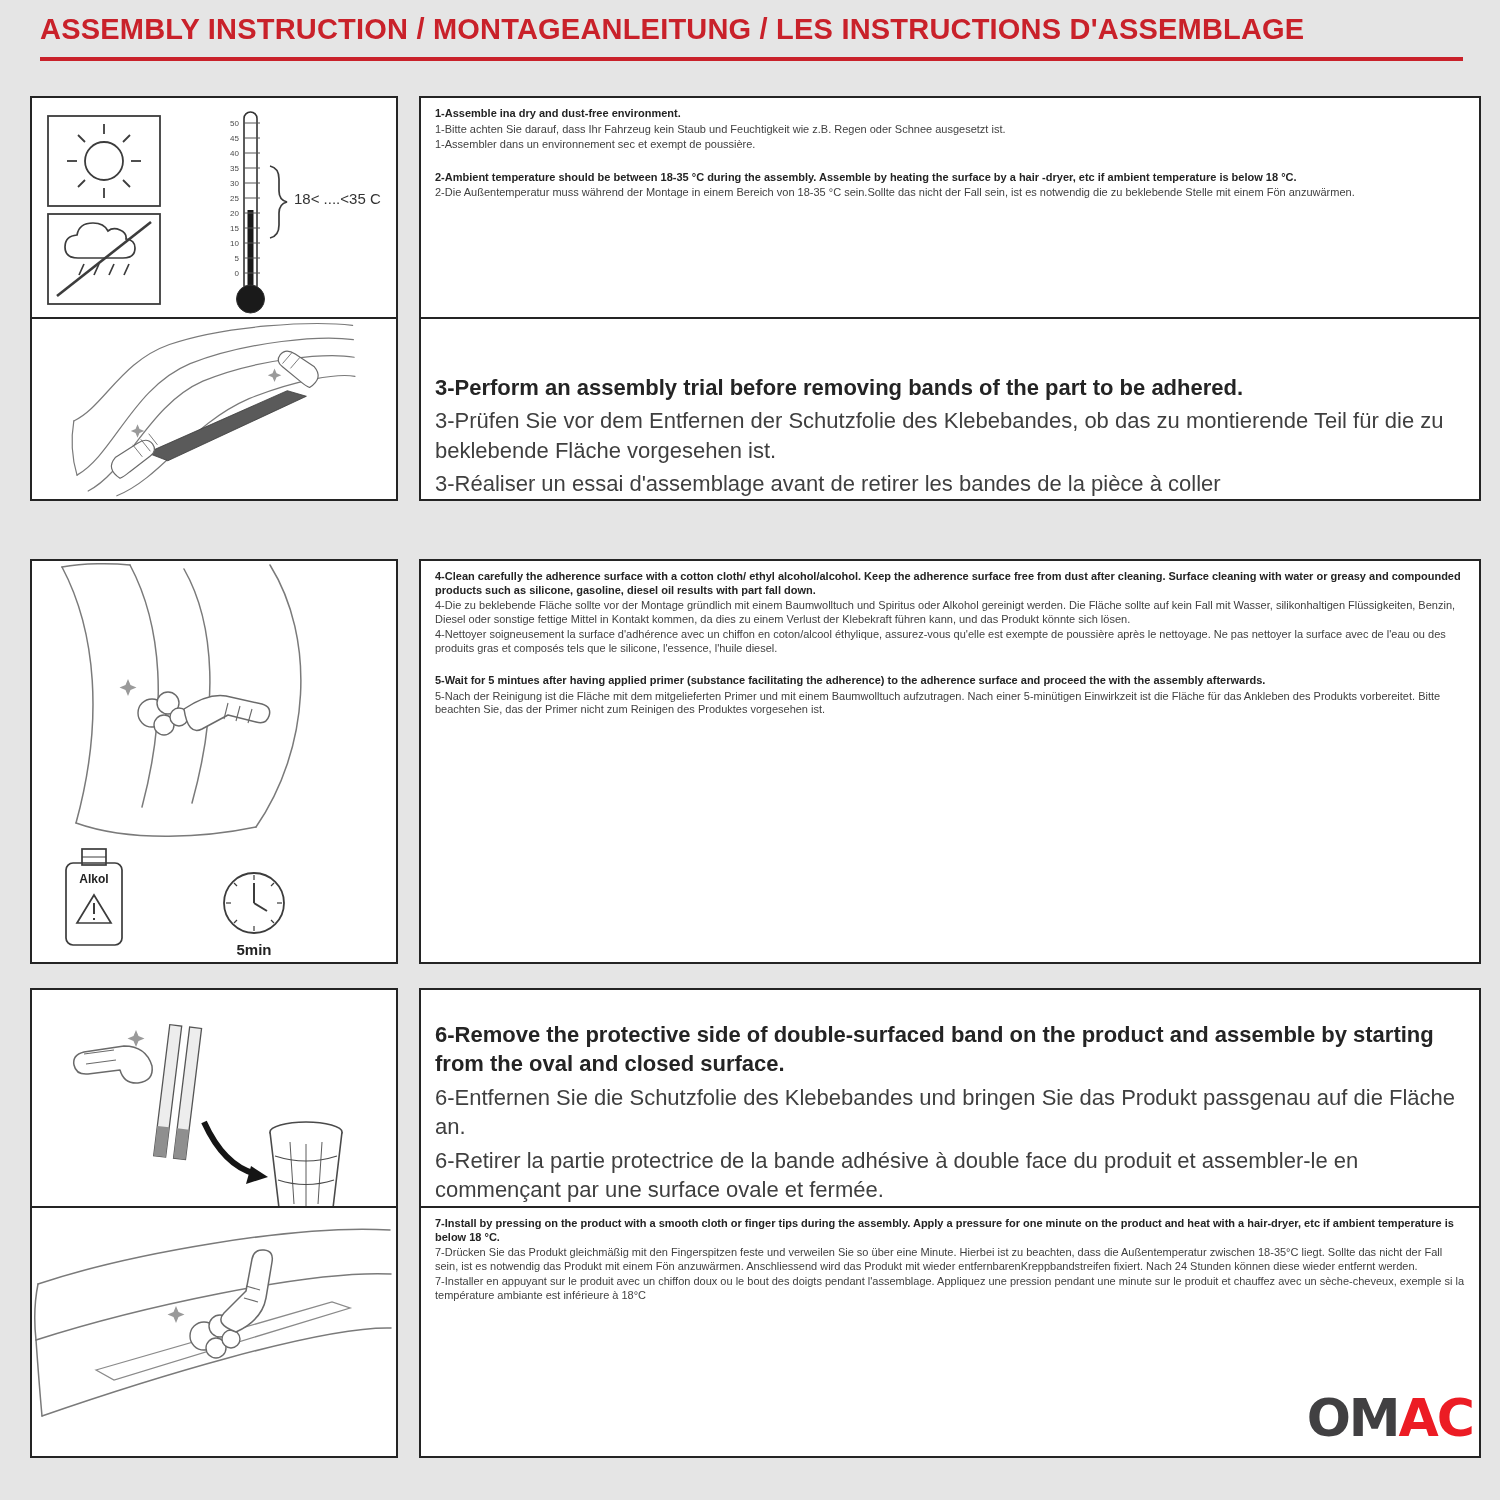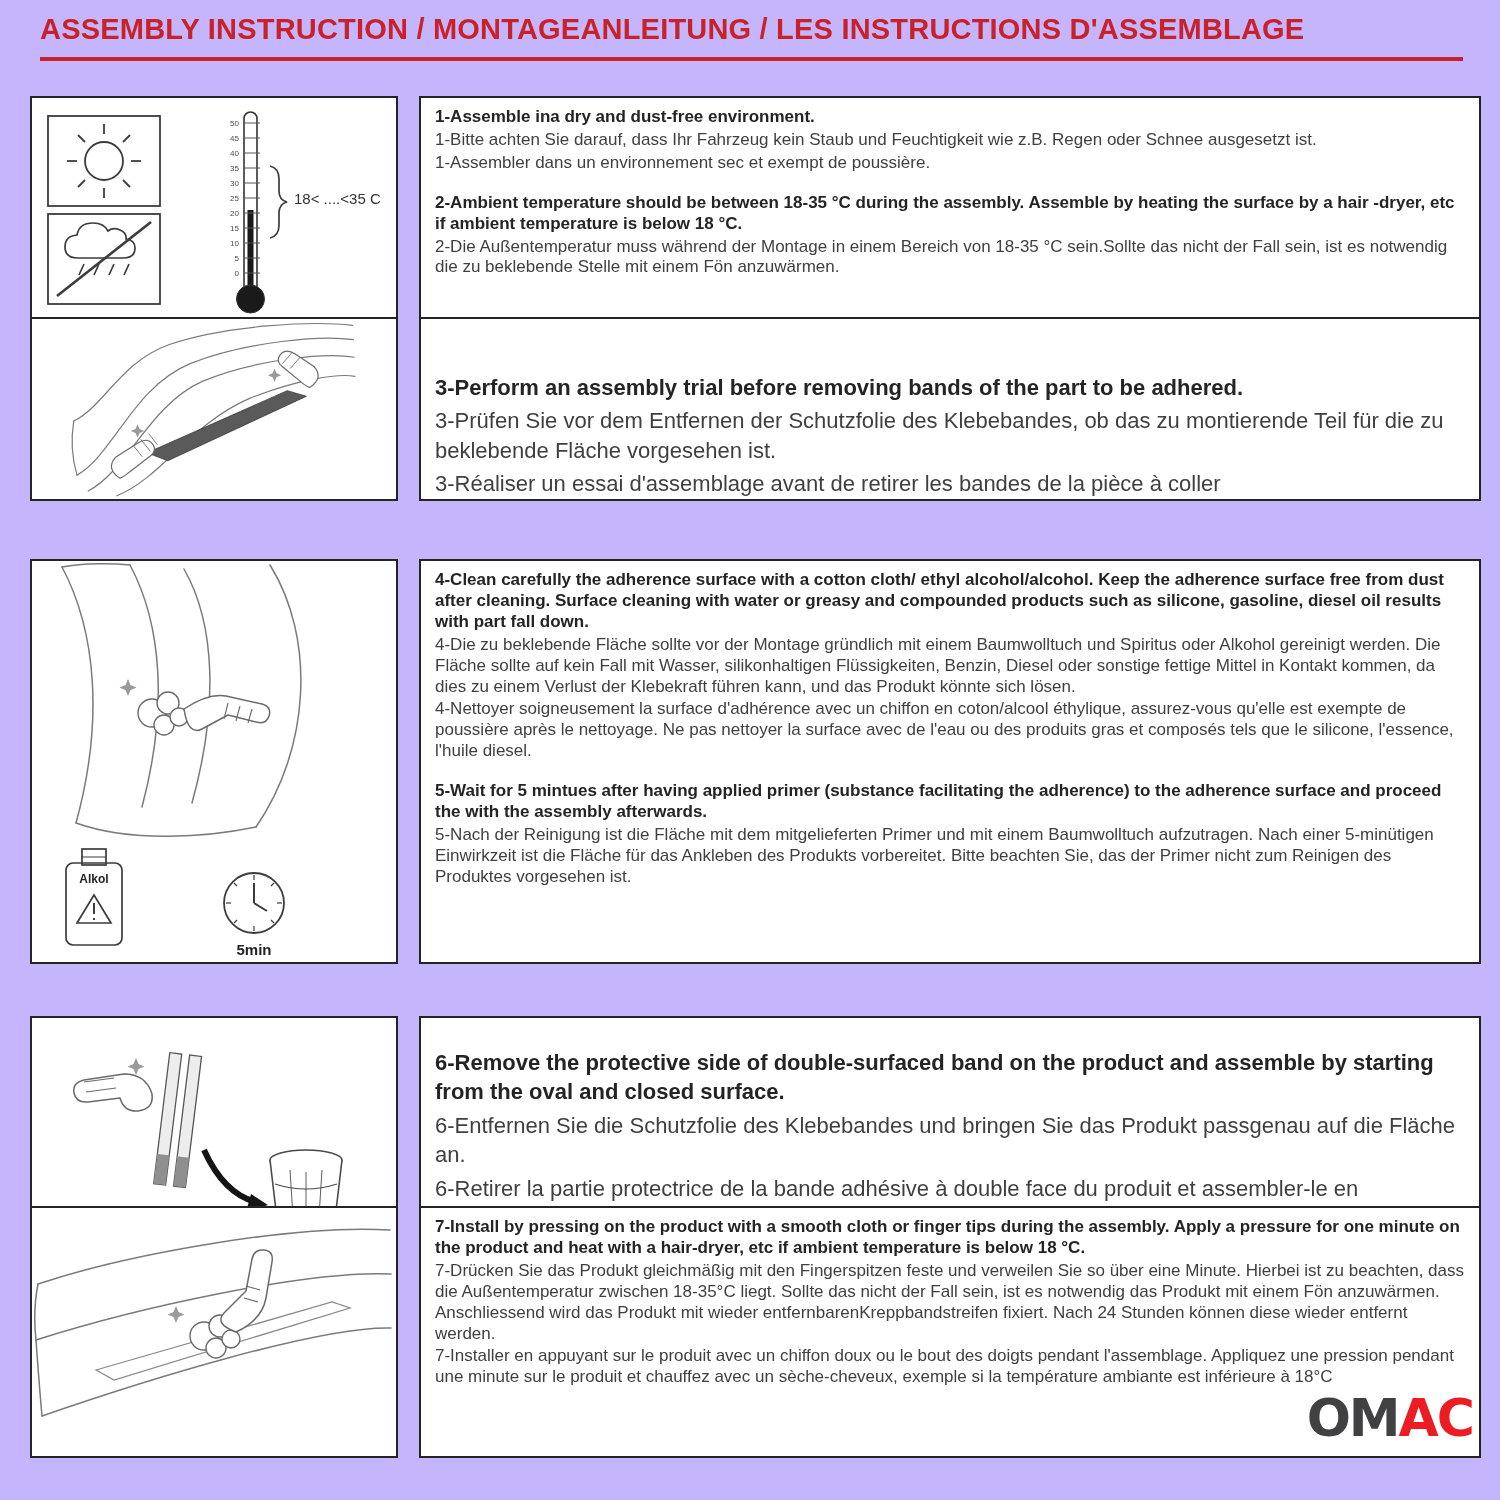--- a/index.html
+++ b/index.html
@@ -2,21 +2,21 @@
 <html style="--accent-red: #c9212a; --logo-dark: #414042; --logo-red: #ec1c24;"><head>
 <meta charset="utf-8">
 <style>
   * { margin:0; padding:0; box-sizing:border-box; }
   html,body { background:#ffffff; }
   body {
     width:1500px; height:1500px;
     font-family:"Liberation Sans", sans-serif;
     color:#3c3c3c;
   }
-  .sheet { position:relative; width:1500px; height:1500px; background:#c4b5fd; overflow:hidden;padding-left:19px; }
+  .sheet { position:relative; width:1500px; height:1500px; background:#e5e5e5; overflow:hidden;padding-left:19px; }
 
   .page-title {
     position:absolute; left:40px; top:13px;
     font-size:29px; font-weight:bold; letter-spacing:0.2px;
     color:var(--accent-red, #c9212a);
     white-space:nowrap;
   }
   .title-rule {
     position:absolute; left:40px; top:57px; width:1423px; height:4px;
     background:var(--accent-red, #c9212a);
@@ -26,21 +26,21 @@
   .ibox {
     position:absolute; left:30px; width:368px; height:100%;
     border:2px solid #242424; background:#fff;
   }
   .ibox svg { display:block; width:100%; height:100%; }
   .tbox {
     position:absolute; left:419px; width:1062px; height:100%;
     border:2px solid #242424; background:#fff;
     padding:9px 14px 6px 14px;
   }
-  .t-small { font-size:17px; line-height:1.23; }
+  .t-small { font-size:11px; line-height:1.23; }
   .t-large { font-size:22px;  line-height:1.34; }
   .tbox p { margin:0 0 2px 0; color:#3f3f3f; }
   .t-large p { margin:0 0 4px 0; }
   .tbox p.b { font-weight:bold; color:#242424; }
   .tbox p.gap { margin-top:19px; }
   .pad-step3 { padding-top:54px; }
   .pad-step6 { padding-top:30px; }
 
   svg text { font-family:"Liberation Sans", sans-serif; }
   .tick-num { font-size:8px; fill:#4a4a4a; }
@@ -212,21 +212,21 @@
     </div>
     <div class="tbox t-small">
       <p class="b">4-Clean carefully the adherence surface with a cotton cloth/ ethyl alcohol/alcohol. Keep the adherence surface free from dust after cleaning. Surface cleaning with water or greasy and compounded products such as silicone, gasoline, diesel oil results with part fall down.</p>
       <p>4-Die zu beklebende Fläche sollte vor der Montage gründlich mit einem Baumwolltuch und Spiritus oder Alkohol gereinigt werden. Die Fläche sollte auf kein Fall mit Wasser, silikonhaltigen Flüssigkeiten, Benzin, Diesel oder sonstige fettige Mittel in Kontakt kommen, da dies zu einem Verlust der Klebekraft führen kann, und das Produkt könnte sich lösen.</p>
       <p>4-Nettoyer soigneusement la surface d'adhérence avec un chiffon en coton/alcool éthylique, assurez-vous qu'elle est exempte de poussière après le nettoyage. Ne pas nettoyer la surface avec de l'eau ou des produits gras et composés tels que le silicone, l'essence, l'huile diesel.</p>
       <p class="b gap">5-Wait for 5 mintues after having applied primer (substance facilitating the adherence) to the adherence surface and proceed the with the assembly afterwards.</p>
       <p>5-Nach der Reinigung ist die Fläche mit dem mitgelieferten Primer und mit einem Baumwolltuch aufzutragen. Nach einer 5-minütigen Einwirkzeit ist die Fläche für das Ankleben des Produkts vorbereitet. Bitte beachten Sie, das der Primer nicht zum Reinigen des Produktes vorgesehen ist.</p>
     </div>
   </section>
 
-  <section class="row" style="top:1016px;height:265px;">
+  <section class="row" style="top:988px;height:265px;">
     <div class="ibox">
       <svg viewBox="0 0 364 213">
         <g>
           <g transform="rotate(7 145 75)" stroke="#555" stroke-width="1.3">
             <rect x="130" y="12" width="12" height="132" fill="#ededed"></rect>
             <rect x="150" y="12" width="12" height="132" fill="#ededed"></rect>
             <rect x="130" y="114" width="12" height="30" fill="#8f8f8f" stroke="none"></rect>
             <rect x="150" y="114" width="12" height="30" fill="#8f8f8f" stroke="none"></rect>
           </g>
         </g>

